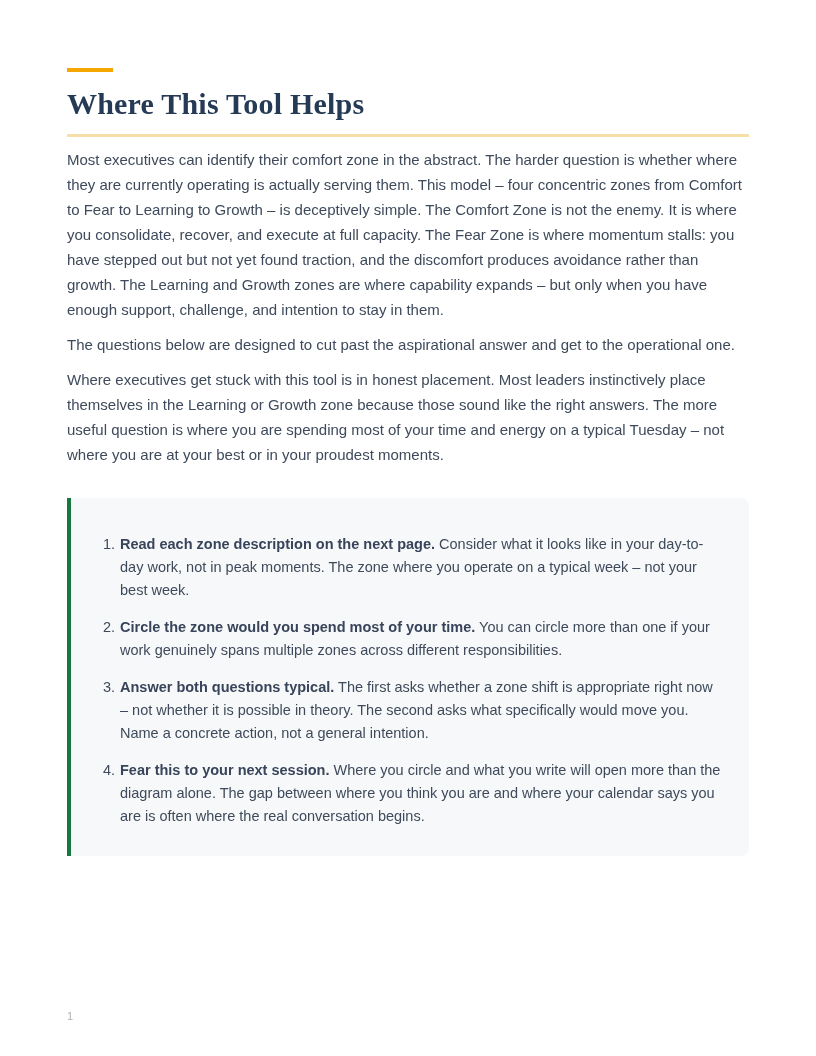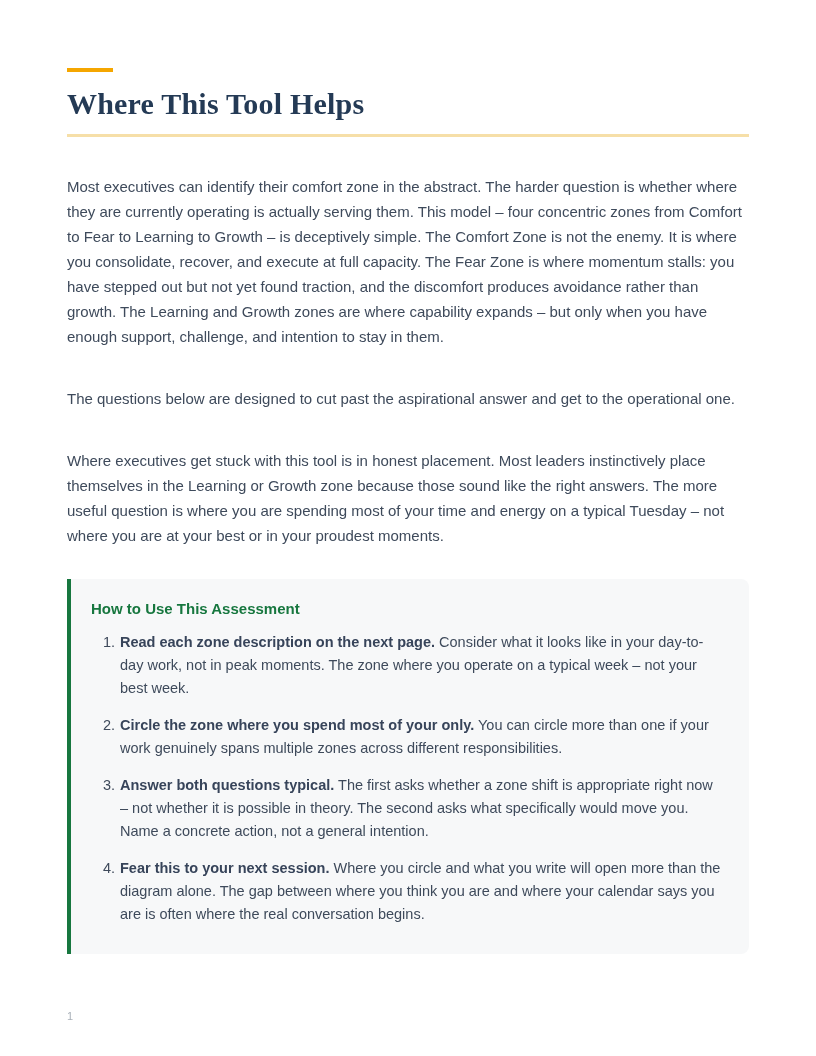--- a/index.html
+++ b/index.html
@@ -37,21 +37,21 @@
     color: #243A55;
   }
   .title-rule {
     margin-top: 13px;
     height: 0;
     border-bottom: 3px solid #F6DFA8;
   }
 
   
   .body-copy p {
-    margin-top: 37px;
+    margin-top: 10px;
     font-size: 15px;
     line-height: 25px;
     color: #3E4A5B;
   }
 
   
   .callout {
     margin-top: 31px;
     background: #F7F8F9;
     border-left: 4px solid #17773F;
@@ -125,29 +125,28 @@
     <h1 class="page-title">Where This Tool Helps</h1>
     <div class="title-rule"></div>
 
     <div class="body-copy">
       <p>Most executives can identify their comfort zone in the abstract. The harder question is whether where they are currently operating is actually serving them. This model – four concentric zones from Comfort to Fear to Learning to Growth – is deceptively simple. The Comfort Zone is not the enemy. It is where you consolidate, recover, and execute at full capacity. The Fear Zone is where momentum stalls: you have stepped out but not yet found traction, and the discomfort produces avoidance rather than growth. The Learning and Growth zones are where capability expands – but only when you have enough support, challenge, and intention to stay in them.</p>
       <p>The questions below are designed to cut past the aspirational answer and get to the operational one.</p>
       <p>Where executives get stuck with this tool is in honest placement. Most leaders instinctively place themselves in the Learning or Growth zone because those sound like the right answers. The more useful question is where you are spending most of your time and energy on a typical Tuesday – not where you are at your best or in your proudest moments.</p>
     </div>
 
     <div class="callout">
-      <div class="callout-heading">How to Use This Assessment</div>
       <ol class="callout-list">
         <li>
           <span class="num">1.</span>
           <span class="item-text"><span class="lead">Read each zone description on the next page.</span><span> Consider what it looks like in your day-to-day work, not in peak moments. The zone where you operate on a typical week – not your best week.</span></span>
         </li>
         <li>
           <span class="num">2.</span>
-          <span class="item-text"><span class="lead">Circle the zone where you spend most of your only.</span><span> You can circle more than one if your work genuinely spans multiple zones across different responsibilities.</span></span>
+          <span class="item-text"><span class="lead">Circle the zone would you spend most of your time.</span><span> You can circle more than one if your work genuinely spans multiple zones across different responsibilities.</span></span>
         </li>
         <li>
           <span class="num">3.</span>
           <span class="item-text"><span class="lead">Answer both questions typical.</span><span> The first asks whether a zone shift is appropriate right now – not whether it is possible in theory. The second asks what specifically would move you. Name a concrete action, not a general intention.</span></span>
         </li>
         <li>
           <span class="num">4.</span>
           <span class="item-text"><span class="lead">Fear this to your next session.</span><span> Where you circle and what you write will open more than the diagram alone. The gap between where you think you are and where your calendar says you are is often where the real conversation begins.</span></span>
         </li>
       </ol>

